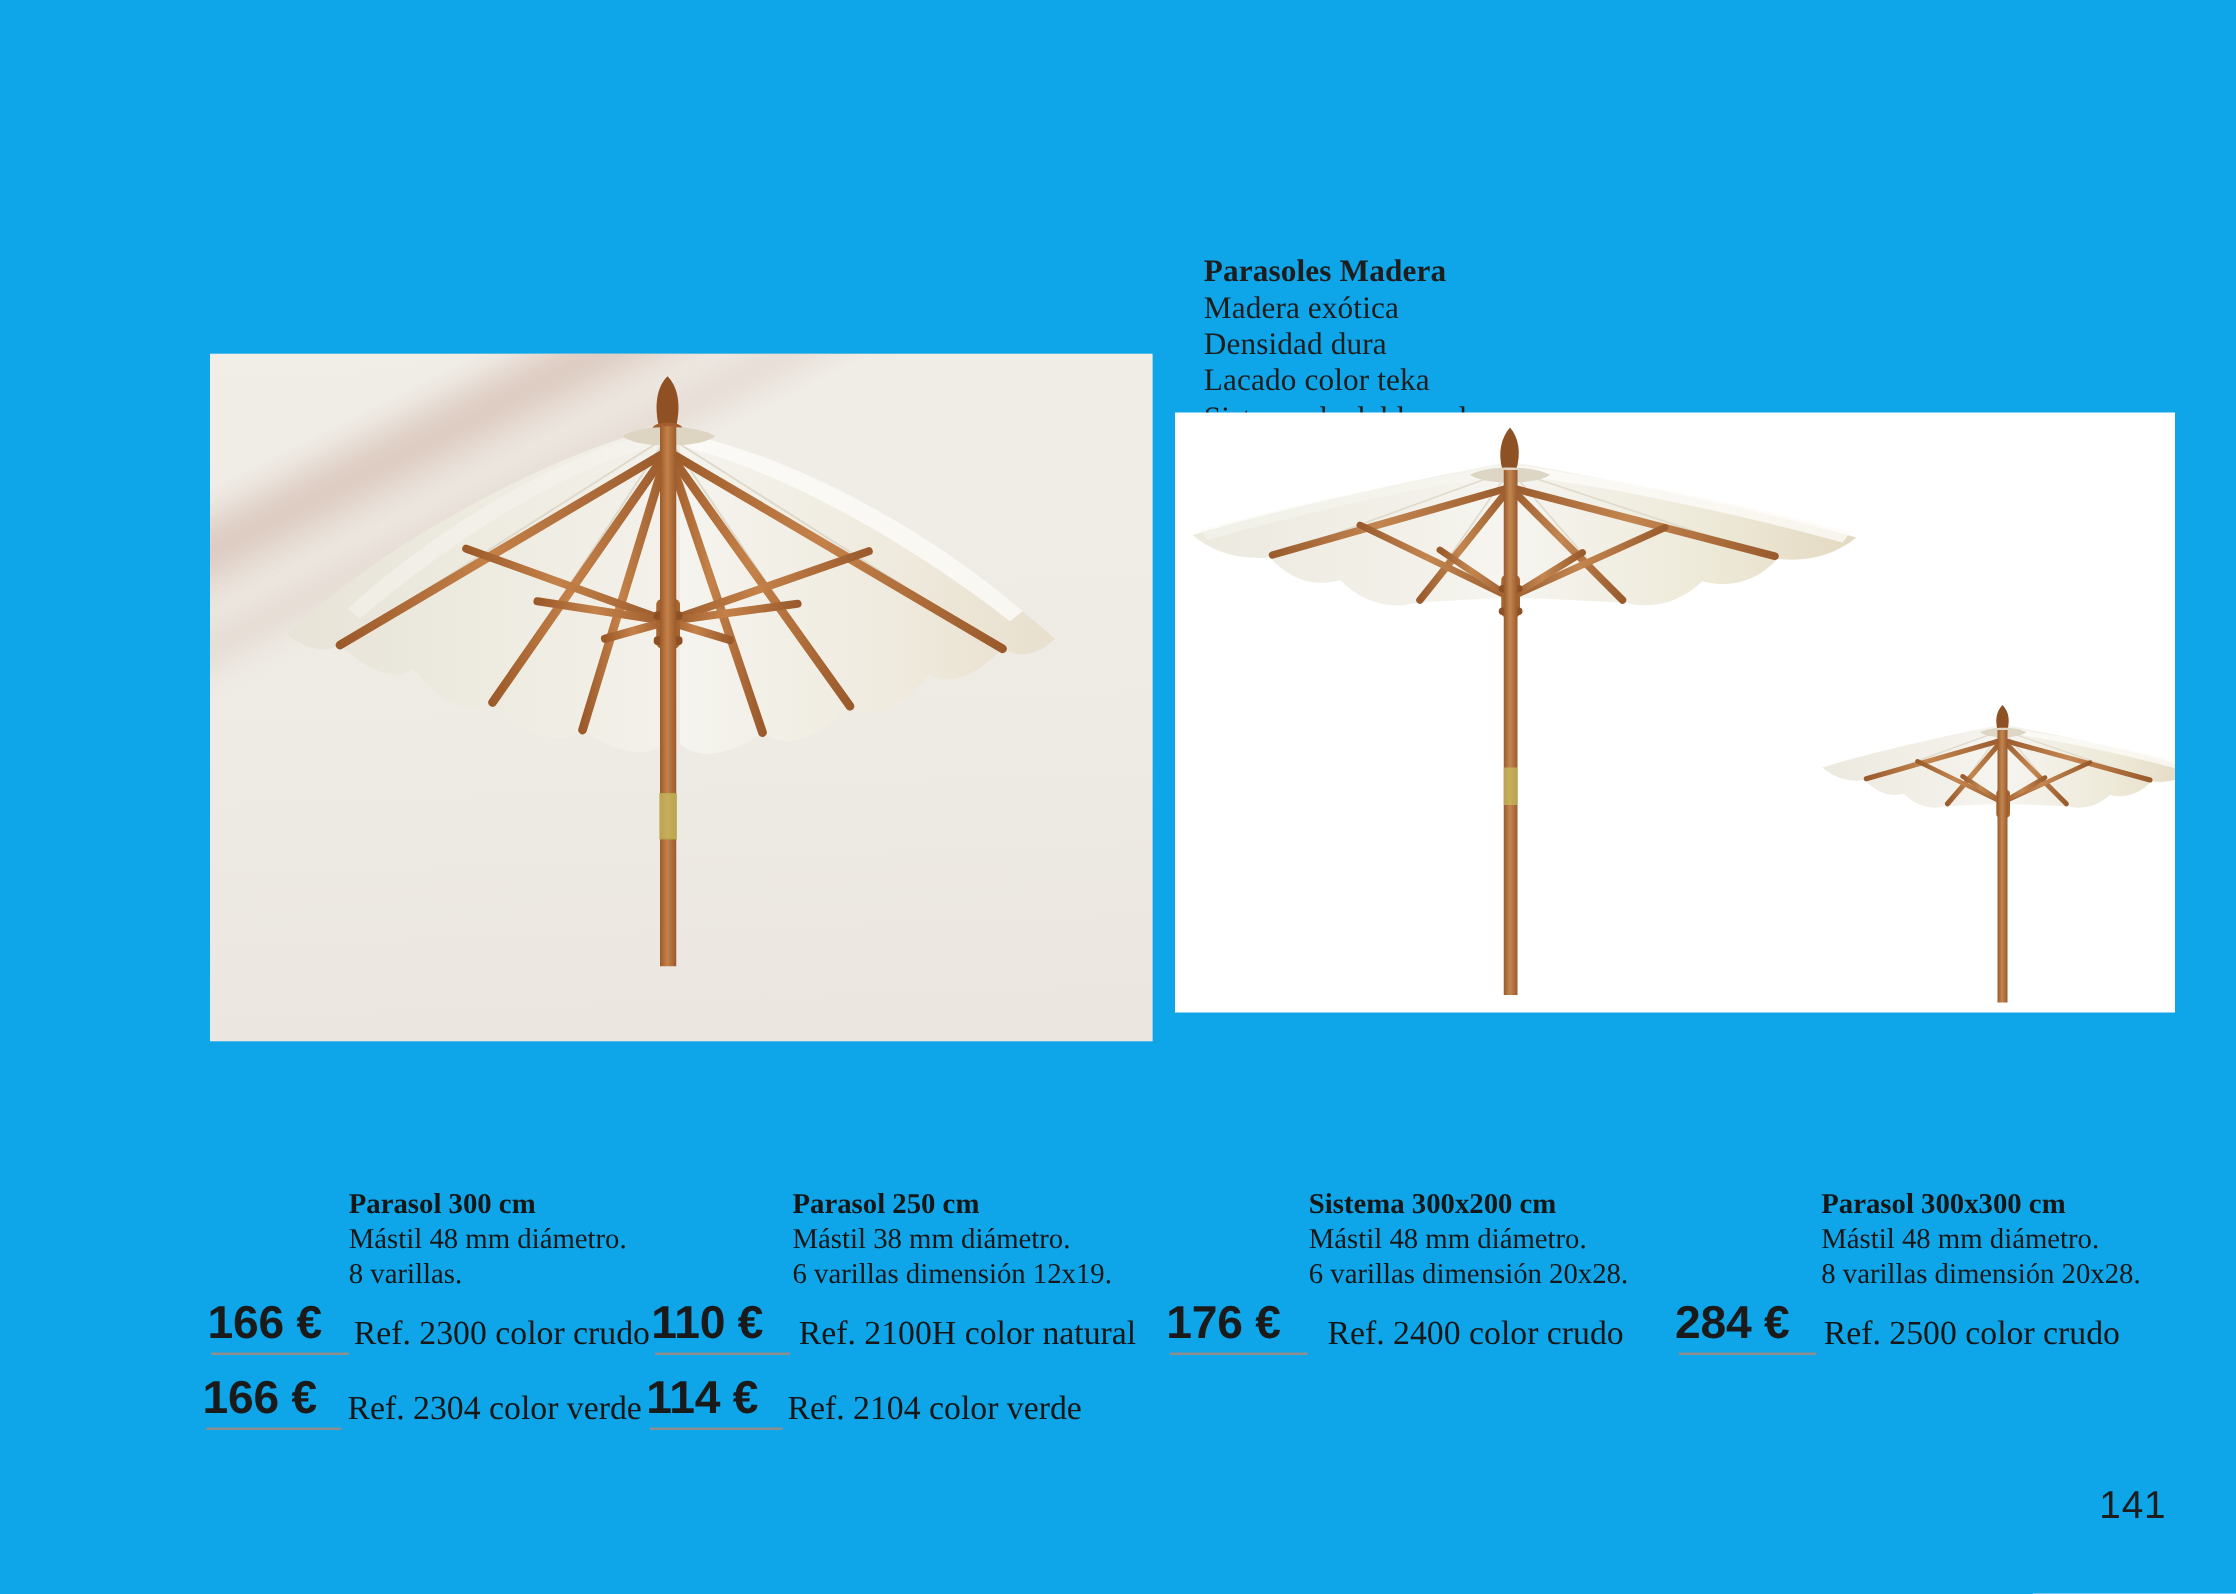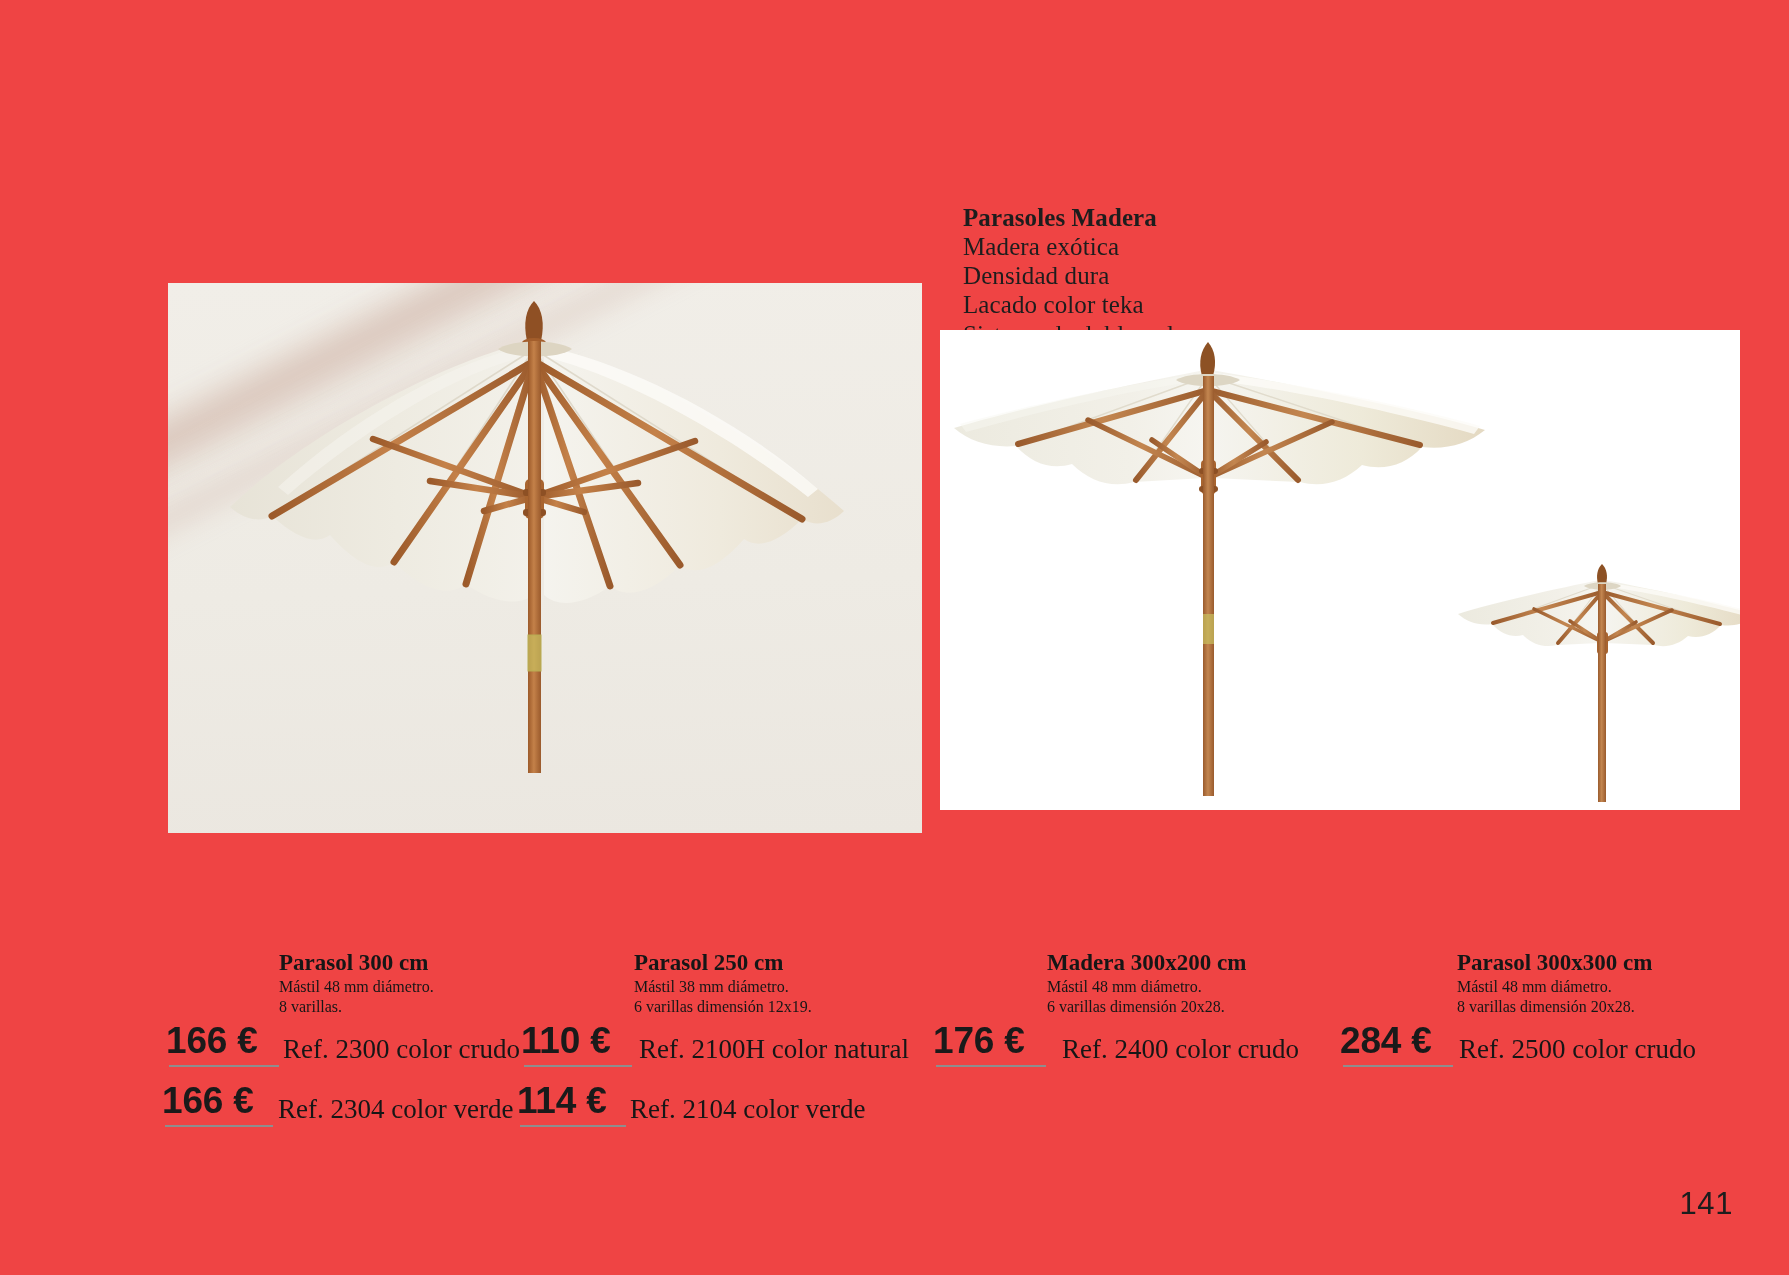--- a/index.html
+++ b/index.html
@@ -2,21 +2,21 @@
 <html><head>
 <meta charset="utf-8">
 <style>
   * { margin:0; padding:0; box-sizing:border-box; }
   html, body {
     width:1789px; height:1275px;
     background:#ffffff;
     font-family:"Liberation Serif", serif;
     overflow:hidden;
   }
-  .page { position:relative; width:1789px; height:1275px; background:#ef4444; }
+  .page { position:relative; width:1789px; height:1275px; background:#0ea5e9; }
 
   
   .spec-block {
     position:absolute; left:963px; top:203px;
     font-family:"Liberation Serif", serif;
     font-size:25px; line-height:1.165; color:#1d1d1d;
     letter-spacing:.1px;
   }
   .spec-block .spec-title { font-weight:bold; }
 
@@ -50,21 +50,21 @@
     background:#ffffff; overflow:hidden;
   }
 
   
   .prod {
     position:absolute;
     font-family:"Liberation Serif", serif;
     color:#161616;
   }
   .prod .p-title { font-weight:bold; font-size:23px; line-height:1.22; white-space:nowrap; }
-  .prod .p-line  { font-size:16px; line-height:1.22; white-space:nowrap; }
+  .prod .p-line  { font-size:23px; line-height:1.22; white-space:nowrap; }
 
   .price-row { position:relative; height:60px; }
   .price-amt {
     position:absolute; left:0; bottom:14px;
     font-family:"Liberation Sans", sans-serif;
     font-weight:bold; font-size:37px; color:#1a1a1a;
     letter-spacing:-0.2px; white-space:nowrap;
   }
   .price-rule {
     position:absolute; bottom:9px; left:2px;
@@ -324,21 +324,21 @@
     </div>
 
     <div class="price-row">
       <div class="price-amt" style="left:-117px;">114 €</div>
       <div class="price-rule" style="left:-114px; width:106px;"></div>
       <div class="price-ref" style="left:-4px;">Ref. 2104 color verde</div>
     </div>
   </div>
 
   <div class="prod" style="left:1047px; top:949px; width:380px;">
-    <div class="p-title">Madera 300x200 cm</div>
+    <div class="p-title">Sistema 300x200 cm</div>
     <div class="p-line">Mástil 48 mm diámetro.</div>
     <div class="p-line">6 varillas dimensión 20x28.</div>
 
     <div class="price-row">
       <div class="price-amt" style="left:-114px;">176 €</div>
       <div class="price-rule" style="left:-111px; width:110px;"></div>
       <div class="price-ref" style="left:3px;margin-left:12px;">Ref. 2400 color crudo</div>
     </div>
   </div>
 

